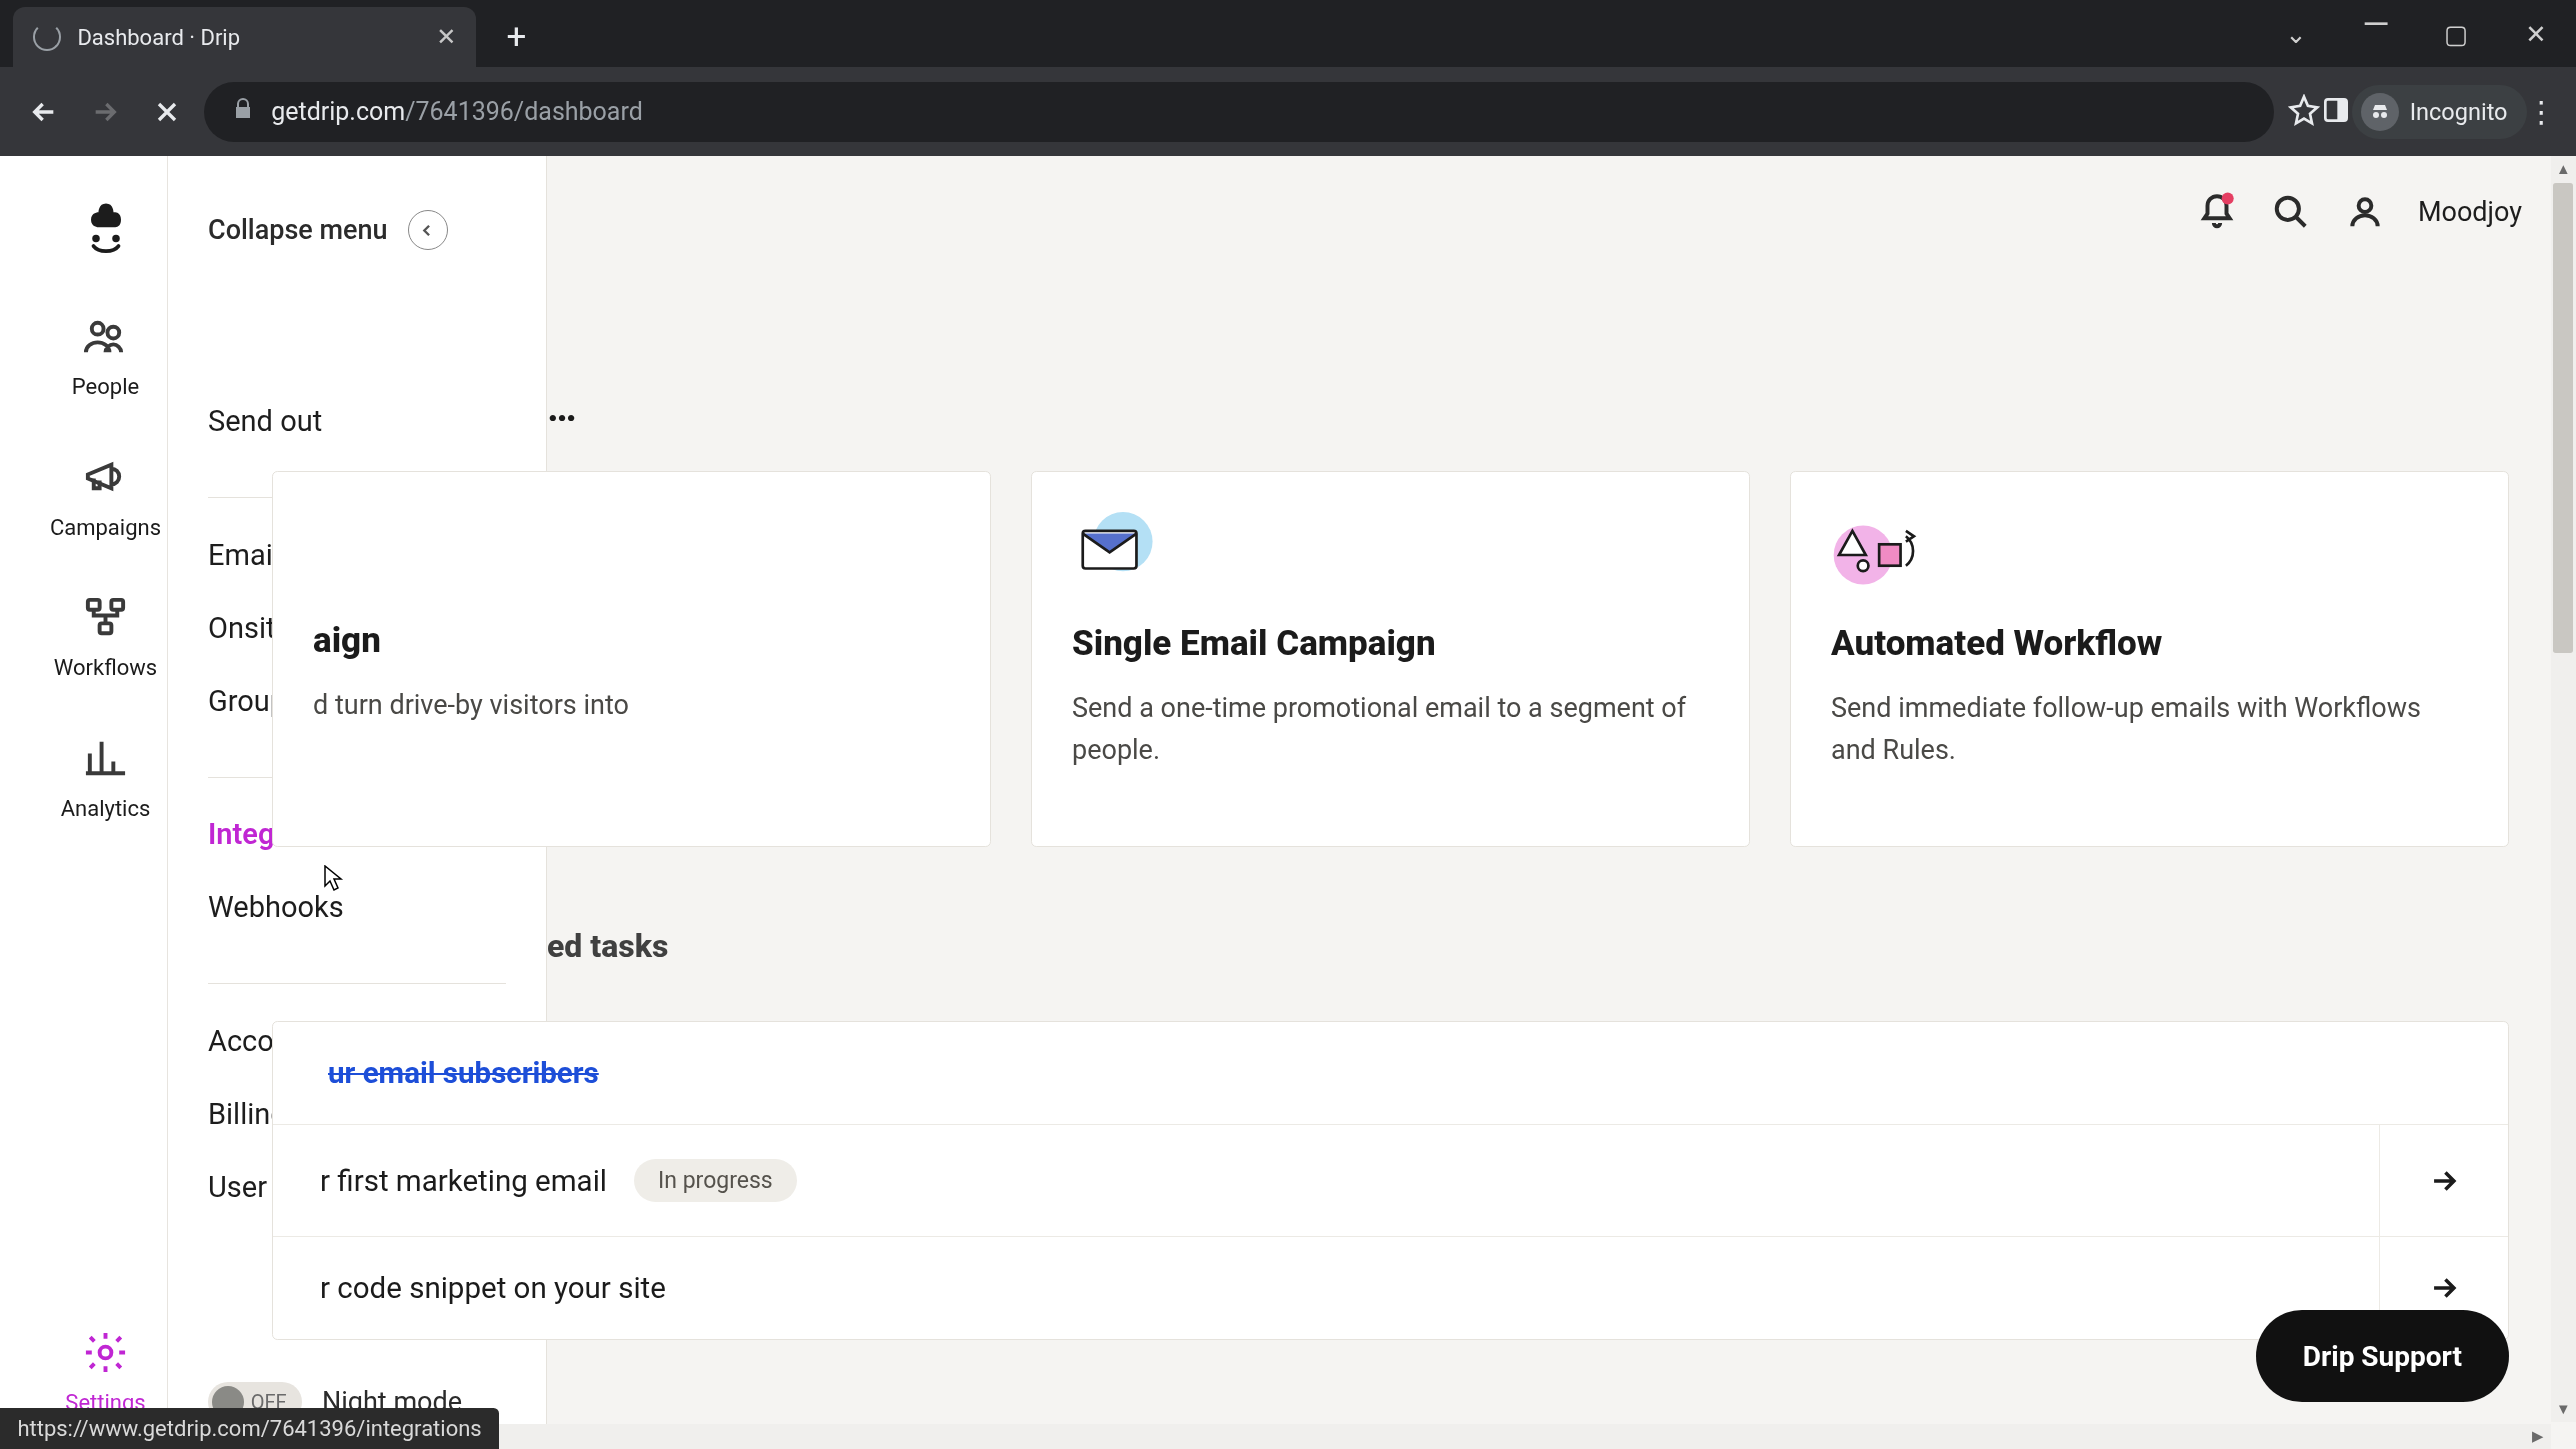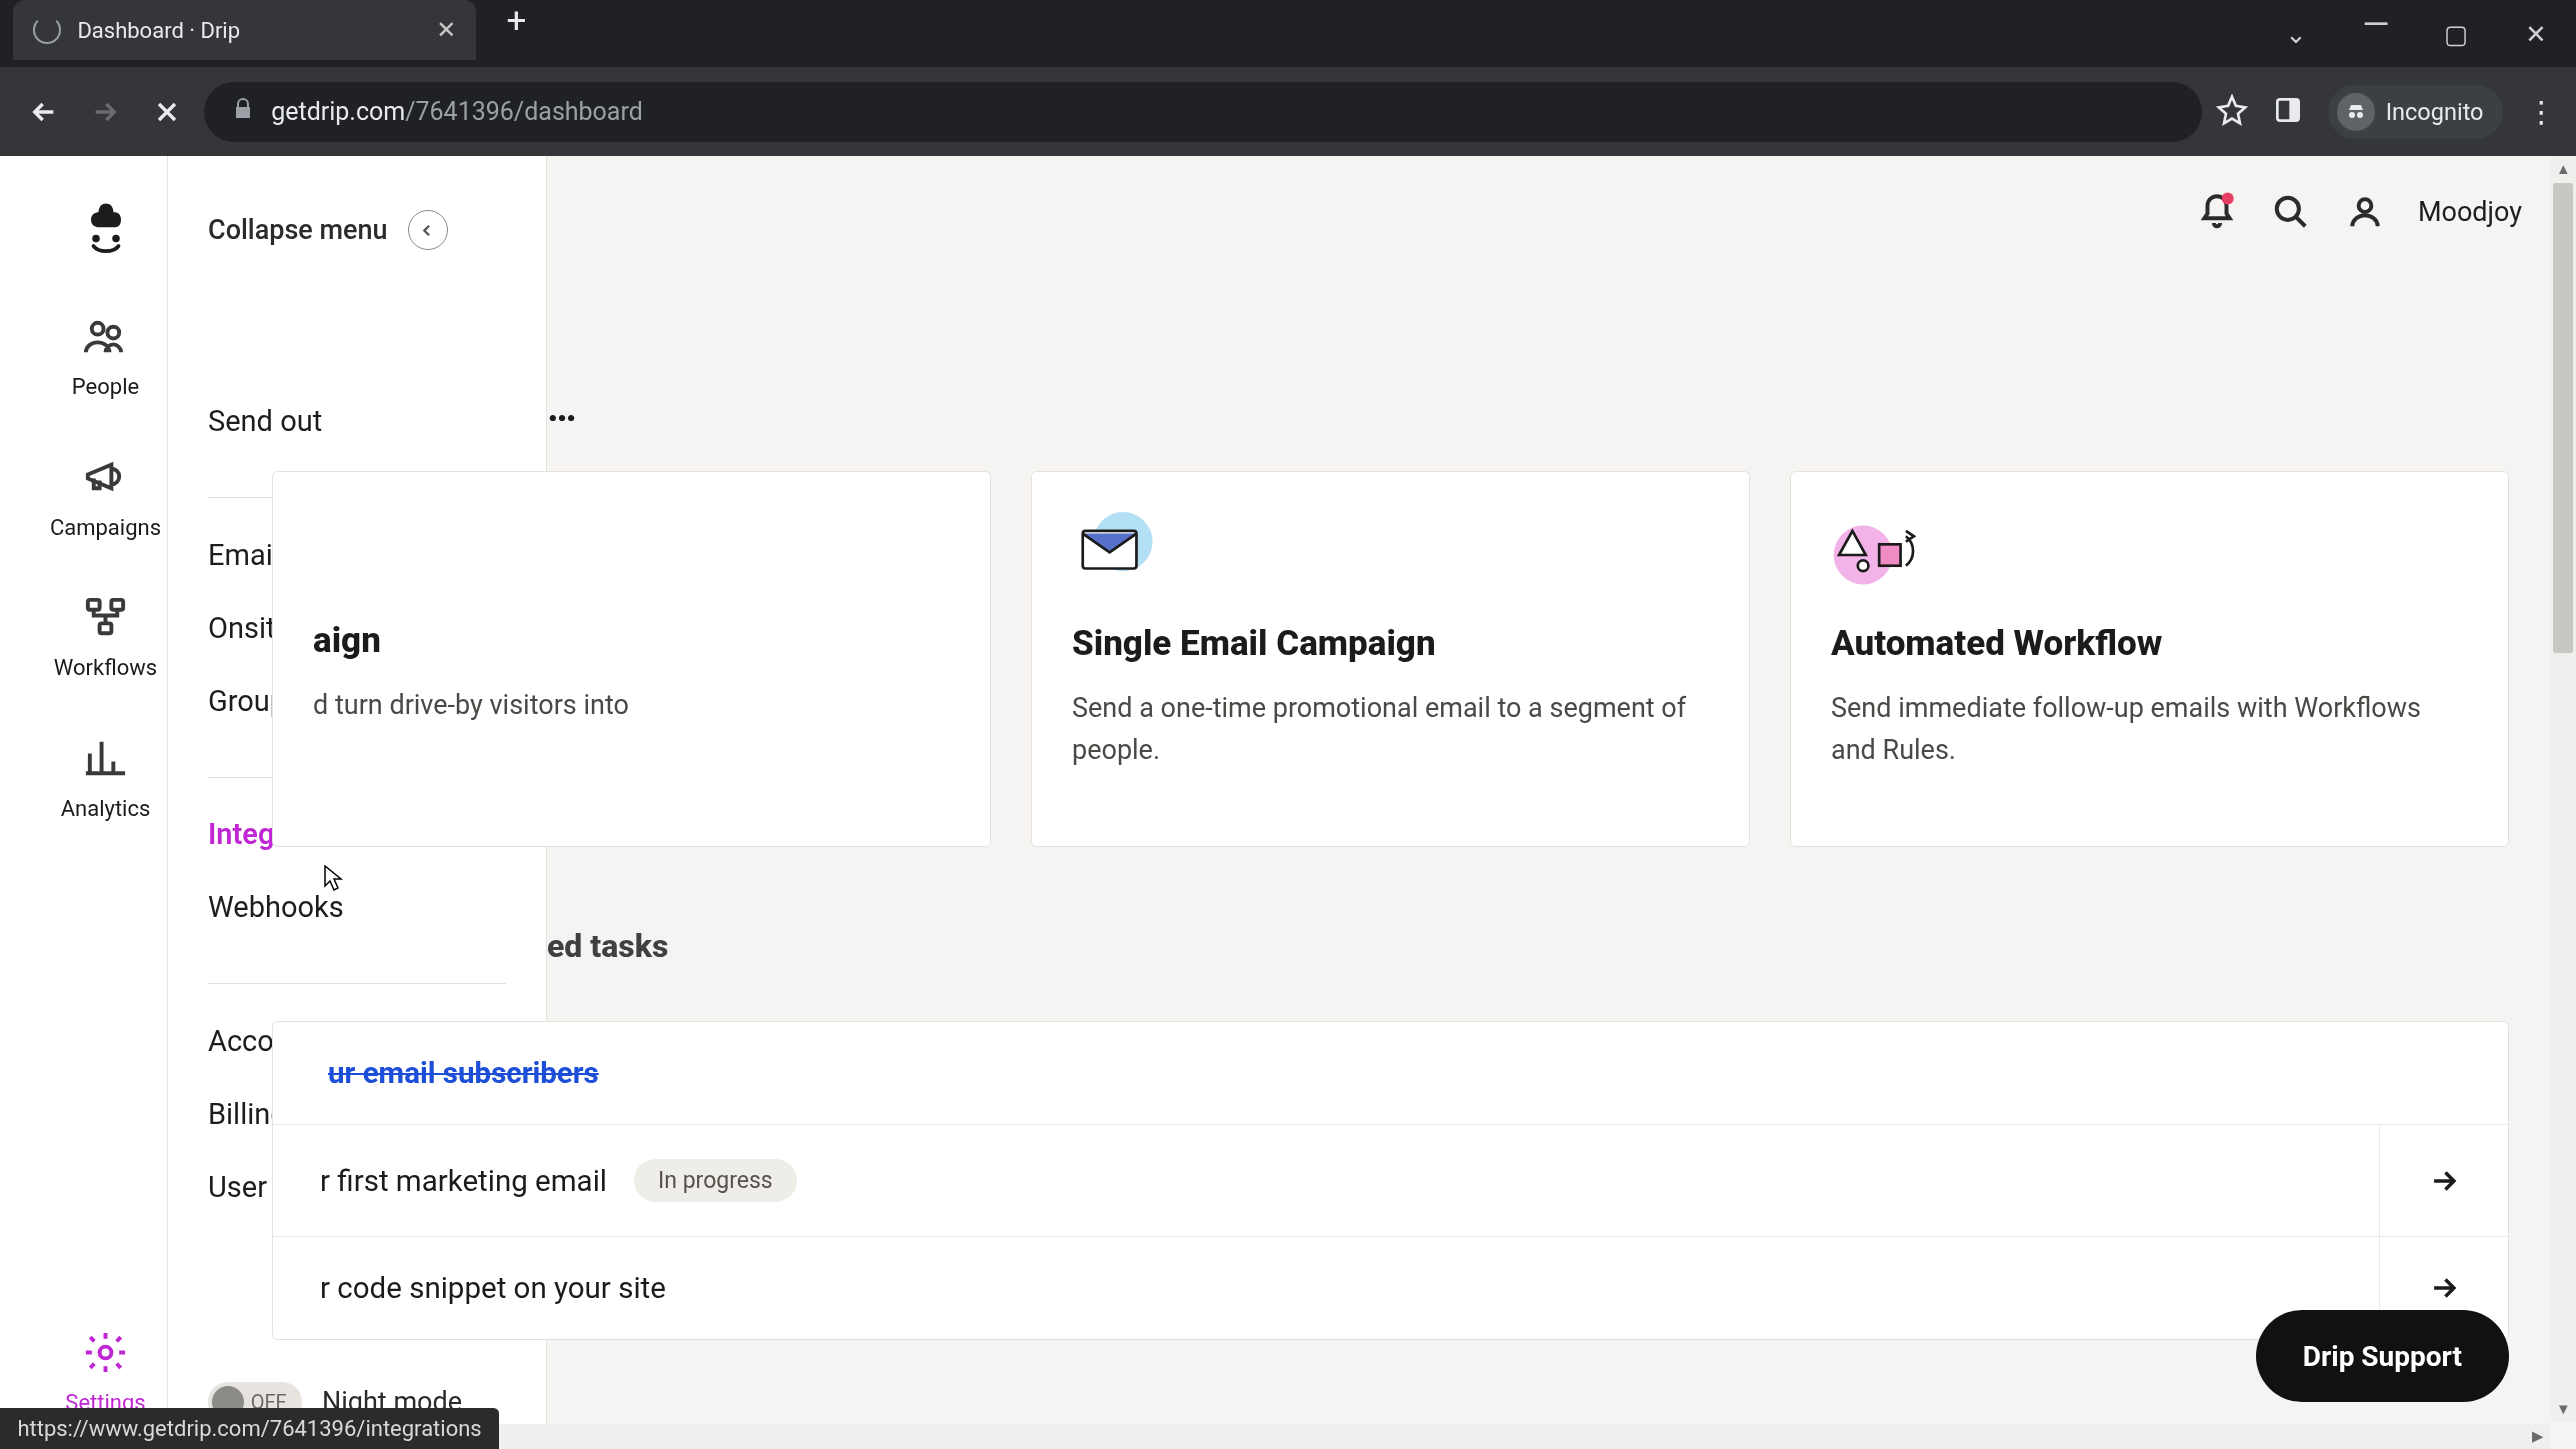--- a/index.html
+++ b/index.html
@@ -14,21 +14,21 @@
 
   
   .browser-chrome {
     background: #202124;
     height: 156px;
     width: 100%;
   }
   .tab-strip {
     height: 67px;
     display: flex;
-    align-items: flex-start;
+    align-items: flex-end;
     padding-left: 13.4px;
     border-radius: 18px;
   }
   .tab {
     background: #35363a;
     height: 60px;
     width: 463px;
     border-radius: 12px 12px 0 0;
     display: flex;
     align-items: center;
@@ -90,21 +90,21 @@
     align-items: center;
     padding: 0 27px;
     gap: 16px;
     color: #cfcfcf;
     font-size: 25px;
   }
   .url-box .lock svg { width: 24px; height: 24px; fill:#9aa0a6; }
   .url-text .domain { color: #e8eaed; }
   .url-text .path { color: #9aa0a6; }
   .addr-right {
-    display: flex; align-items: center; gap: 24px;
+    display: flex; align-items: center; 
     color: #e8eaed;
   }
   .addr-right svg { width: 32px; height: 32px; }
   .incognito-badge {
     display: flex; align-items: center; gap: 10.7px;
     background: #3c4043;
     border-radius: 34px;
     padding: 8px 19px 8px 9.4px;
     color: #e8eaed;
     font-size: 23.5px;

